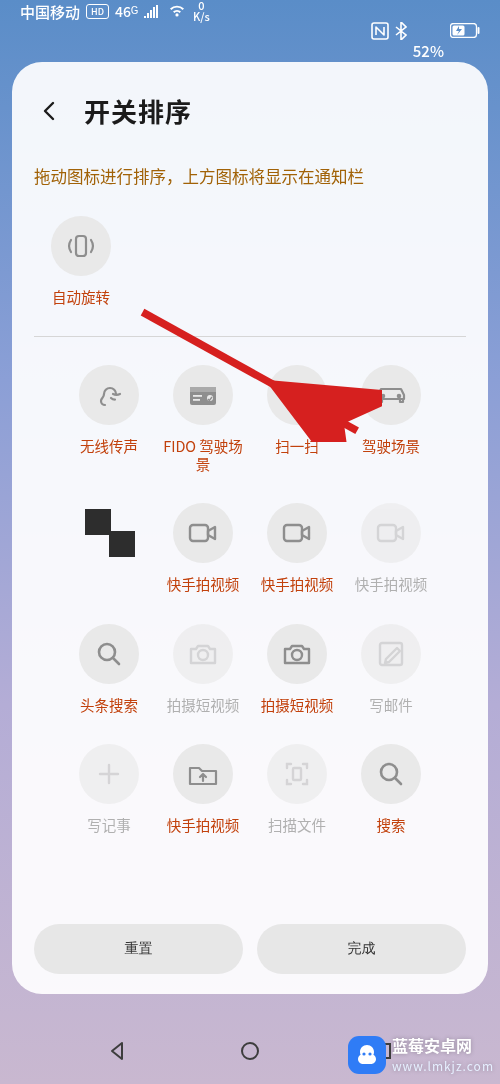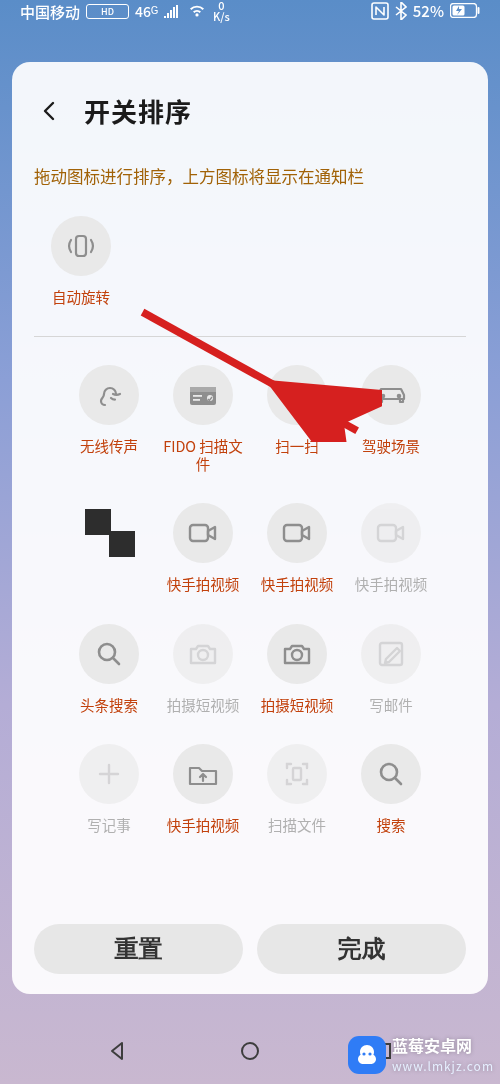--- a/index.html
+++ b/index.html
@@ -12,27 +12,27 @@
 
   
   .status-bar {
     position: absolute; left: 0; right: 0; top: 0; height: 48px;
     display: flex; align-items: flex-start; justify-content: space-between;
     padding: 0 20px; color: #ffffff; font-size: 15px; font-weight: 500;
   }
   .status-left, .status-right { display: flex; align-items: center; gap: 6px; }
   .status-left .netspeed { font-size: 11px; line-height: 1; text-align: center; }
   .status-right svg { display: block; }
-  .batt-pct { font-size: 15px; }
+  .batt-pct { font-size: 15px; margin-top: 40px; }
 
   
   .card {
     position: absolute; left: 12px; right: 12px; top: 62px; bottom: 90px;
     background: rgba(255,255,255,0.92);
-    border-radius: 18px;
+    border-radius: 30px;
     padding: 26px 22px 20px 22px;
     display: flex; flex-direction: column;
   }
   .card-header { display: flex; align-items: center; gap: 20px; margin-bottom: 36px; padding-top: 4px; }
   .back-btn { width: 30px; height: 30px; display: flex; align-items: center; justify-content: center; }
   .page-title { font-size: 26px; font-weight: 600; color: #1b1b1b; letter-spacing: 1px; }
 
   .instr { font-size: 16.5px; color: #a16207; margin-bottom: 28px; line-height: 1.4; }
 
   .tiles { flex: 1; display: flex; flex-direction: column; }
@@ -56,21 +56,21 @@
     content: ""; position: absolute; left: 6px; top: 6px; width: 26px; height: 26px; background: #2d2d2d;
   }
   .tile.redacted .tile-icon::after {
     content: ""; position: absolute; right: 4px; bottom: 6px; width: 26px; height: 26px; background: #2d2d2d;
   }
   .tile.redacted .tile-label { color: #9c9c9c; letter-spacing: 10px; }
 
   .footer-btns { display: flex; gap: 14px; margin-top: auto; }
   .pill-btn {
     flex: 1; height: 50px; border-radius: 26px; border: none;
-    background: #e7e7e7; color: #333; font-size: 24px; font-weight: 700;
+    background: #e7e7e7; color: #333; font-size: 14px; font-weight: 400;
   }
 
   
   .arrow { position: absolute; left: 100px; top: 220px; width: 270px; height: 160px; pointer-events: none; }
 
   
   .nav-bar {
     position: absolute; left: 0; right: 0; bottom: 0; height: 66px;
     display: flex; align-items: center; justify-content: space-around;
     padding: 0 50px;
@@ -89,21 +89,21 @@
     display: flex; align-items: center; justify-content: center;
   }
   .wm-sub { font-size: 12px; color: #e6efff; letter-spacing: 1px; display: block; font-weight: 400; }
 </style>
 </head>
 <body>
 
 <div class="status-bar">
   <div class="status-left">
     <span>中国移动</span>
-    <span style="border:1.5px solid #fff;border-radius:3px;font-size:9px;padding:0 14px;">
+    <span style="border:1.5px solid #fff;border-radius:3px;font-size:9px;padding:0 4px;">
       <span>HD</span>
     </span>
     <span style="font-size:14px;">
       <span>46</span><span>ᴳ</span>
     </span>
     <span>
       <svg width="17" height="13" viewBox="0 0 17 13">
           <path fill="#fff" d="M0 11h2v2H0zM3 8h2v5H3zM6 5h2v8H6zM9 2h2v11H9zM12 0h2v13h-2z"></path>
         </svg>
     </span>
@@ -183,21 +183,21 @@
         <div class="tile-icon">
           <svg width="32" height="28" viewBox="0 0 32 28" fill="#8e8e8e">
               <rect x="3" y="6" width="26" height="18" rx="2"></rect>
               <rect x="3" y="6" width="26" height="5" fill="#aaa"></rect>
               <circle cx="23" cy="17" r="3" fill="#e9e9e9"></circle>
               <path d="M21 18l1.4 1.4L25 16" stroke="#8e8e8e" stroke-width="1.4" fill="none"></path>
               <rect x="6" y="14" width="9" height="1.8" fill="#e9e9e9"></rect>
               <rect x="6" y="18" width="7" height="1.8" fill="#e9e9e9"></rect>
             </svg>
         </div>
-        <div class="tile-label">FIDO 扫描文件</div>
+        <div class="tile-label">FIDO 驾驶场景</div>
       </div>
       <div class="tile">
         <div class="tile-icon">
           <svg width="30" height="30" viewBox="0 0 30 30" fill="none" stroke="#8e8e8e" stroke-width="2.6" stroke-linecap="round">
               <path d="M5 10V6h5M25 10V6h-5M5 20v4h5M25 20v4h-5M4 15h22"></path>
             </svg>
         </div>
         <div class="tile-label">扫一扫</div>
       </div>
       <div class="tile">

